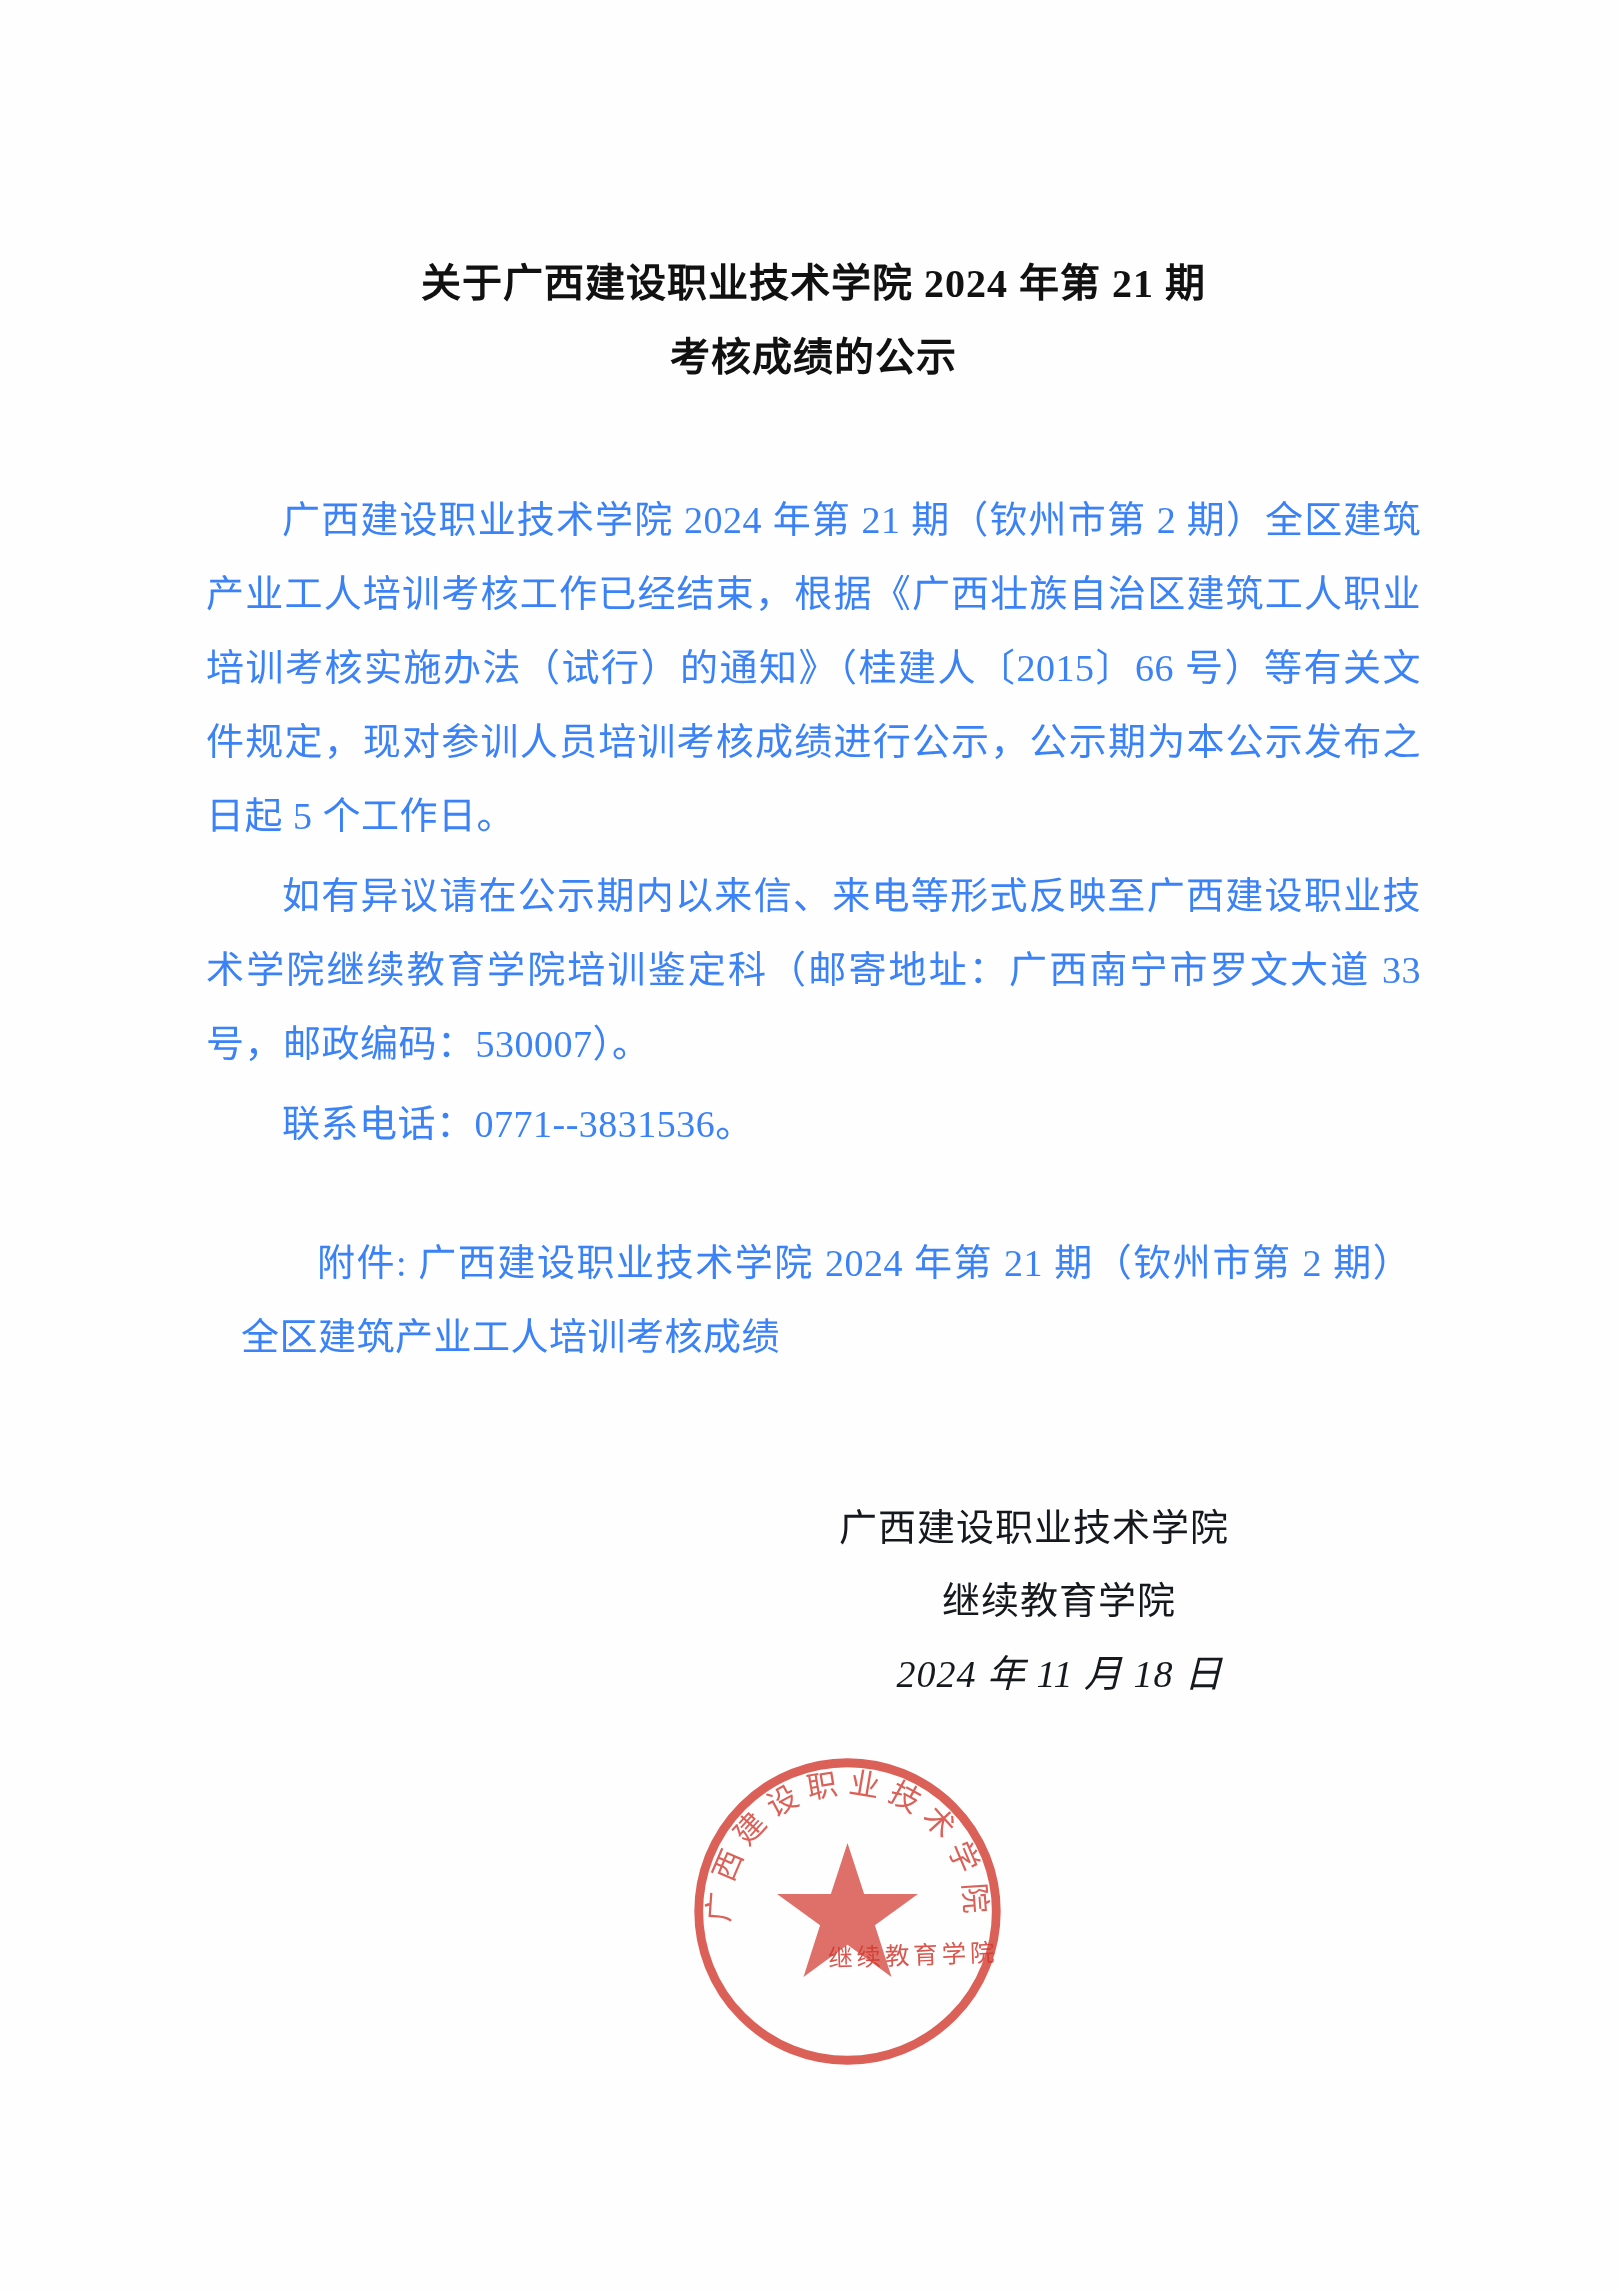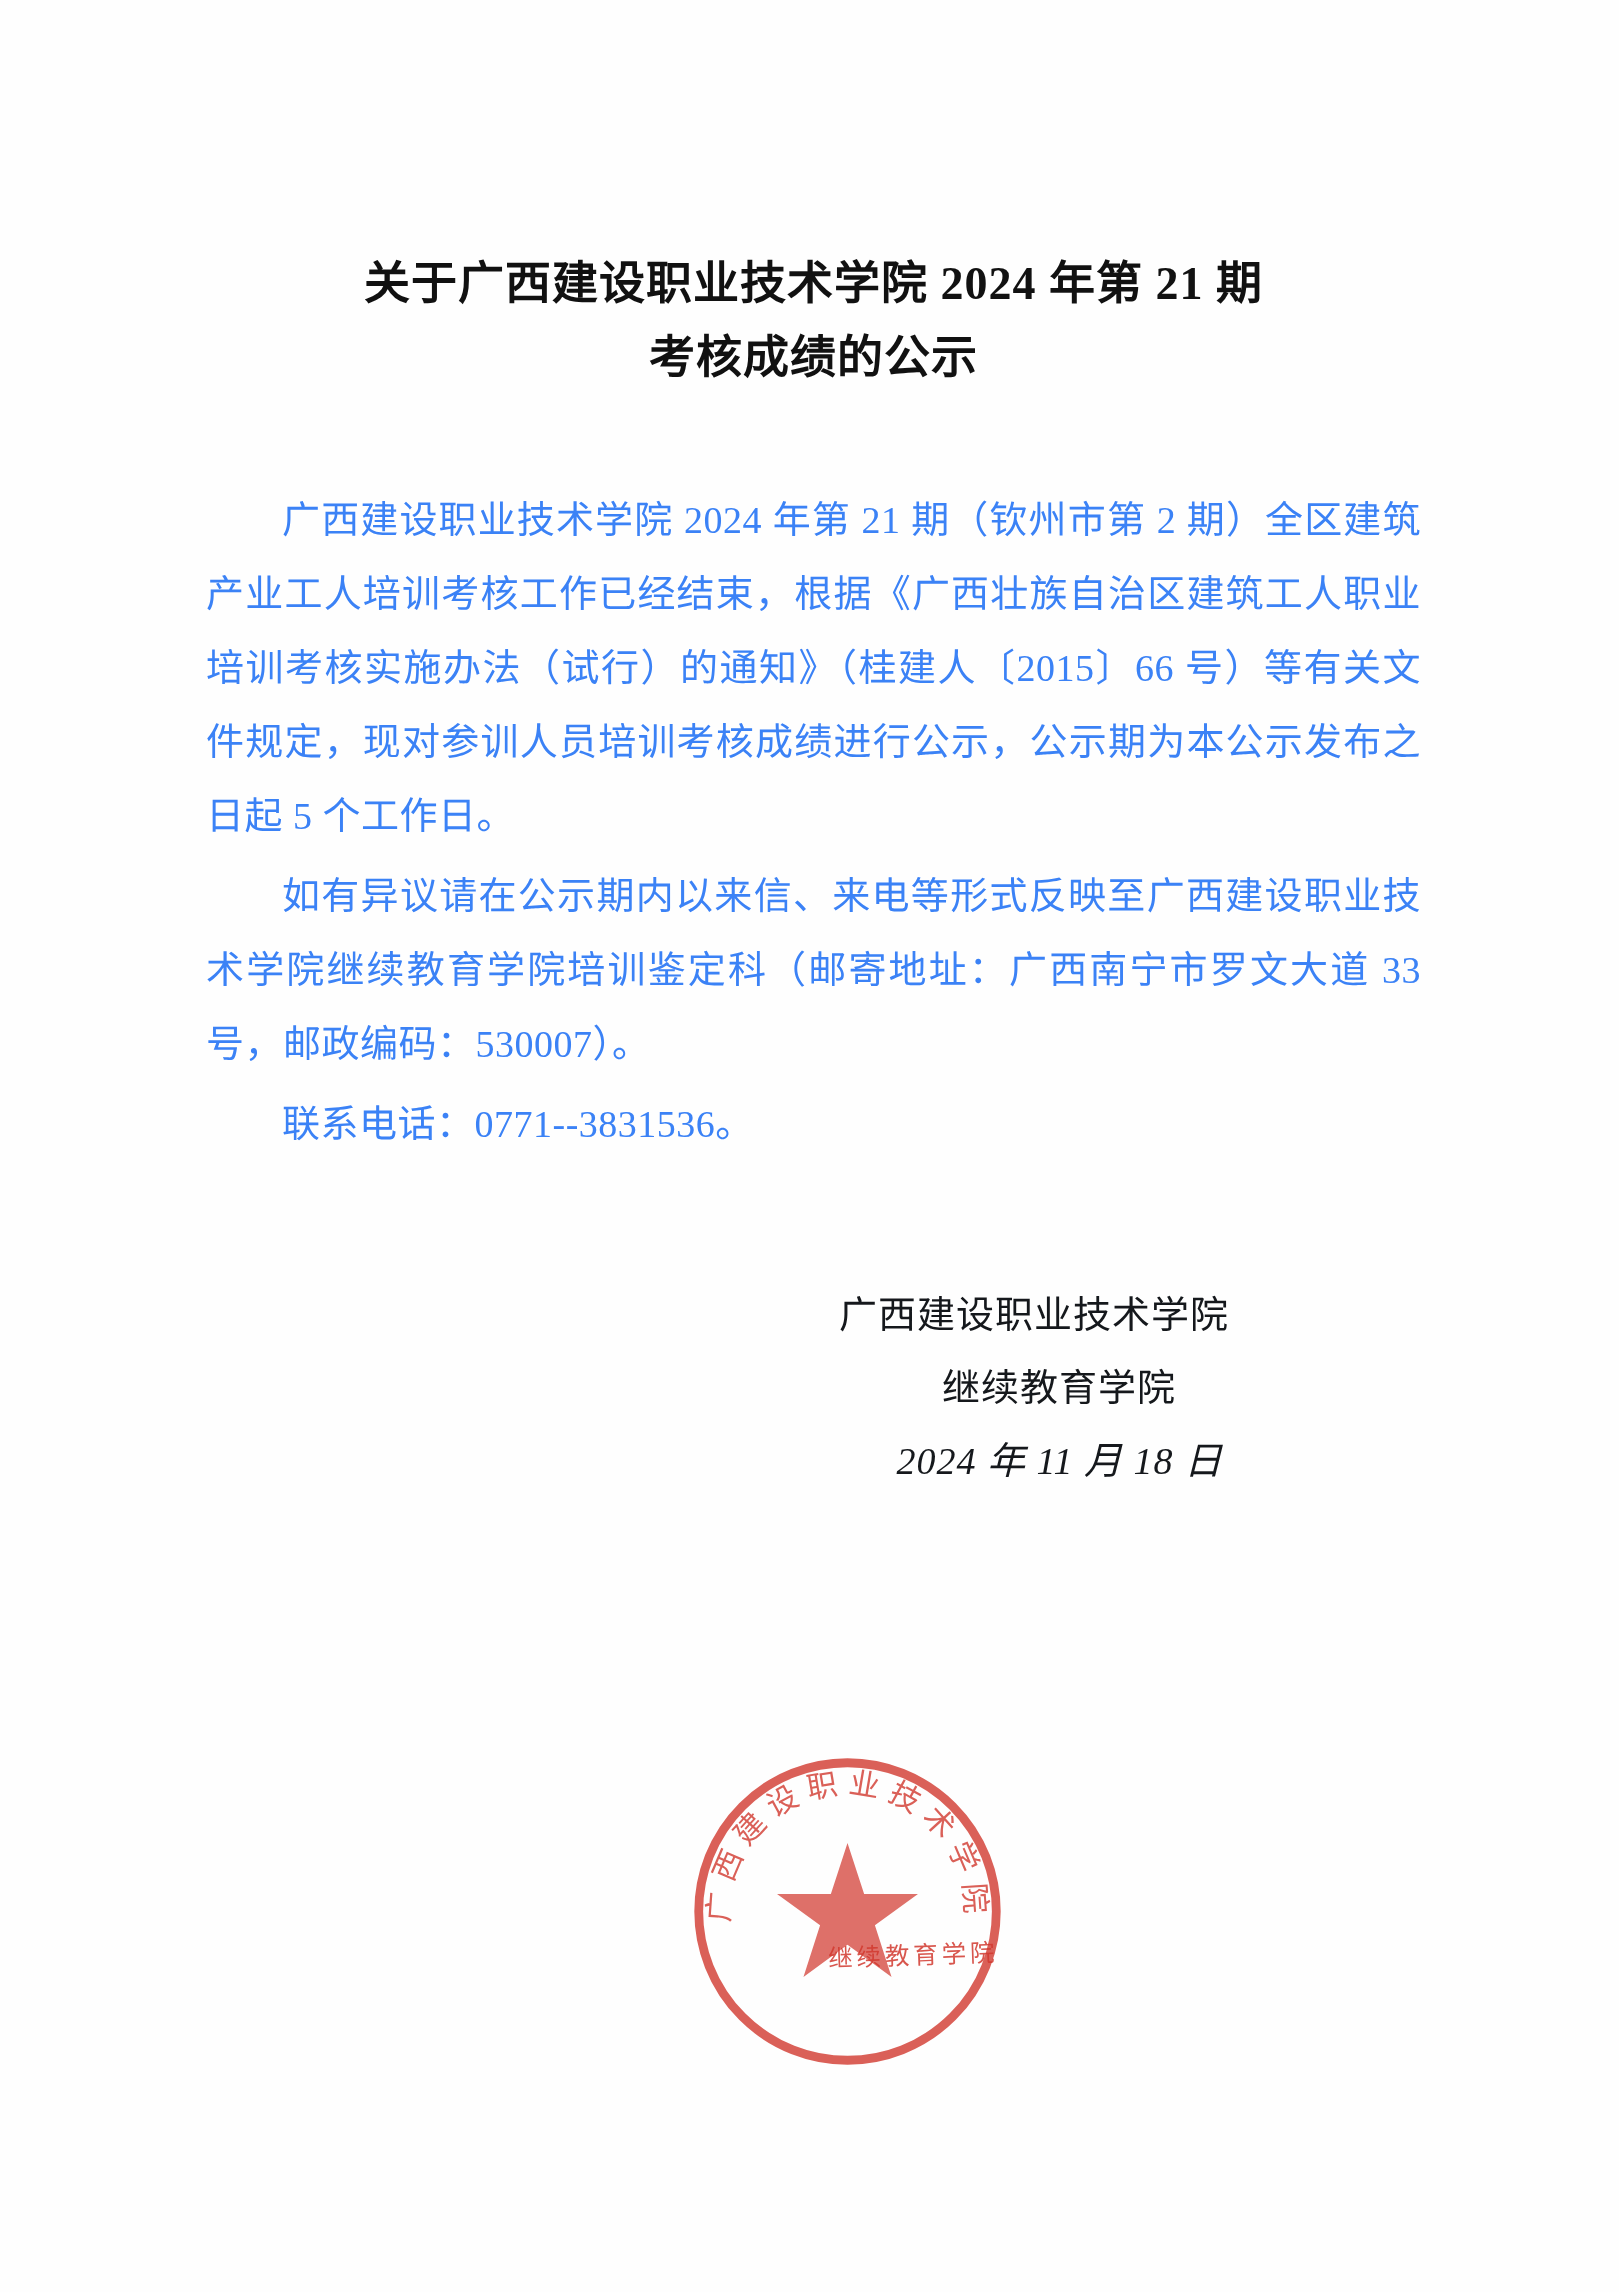--- a/index.html
+++ b/index.html
@@ -30,21 +30,21 @@
     left: 206px;
     top: 0;
     width: 1215px;
     height: 2293px;
   }
 
   .doc-title {
     margin-top: 247px;
     text-align: center;
     font-weight: bold;
-    font-size: 46px;
+    font-size: 40px;
     line-height: 74px;
     letter-spacing: 1px;
     color: #111;
   }
   .doc-title .tl {
     display: block;
   }
 
   .body-block {
     margin-top: 88px;
@@ -123,20 +123,21 @@
 
     <div class="doc-title">
       <span class="tl">关于广西建设职业技术学院 2024 年第 21 期</span>
       <span class="tl">考核成绩的公示</span>
     </div>
 
     <div class="body-block">
       <p class="para">广西建设职业技术学院 2024 年第 21 期（钦州市第 2 期）全区建筑产业工人培训考核工作已经结束，根据《广西壮族自治区建筑工人职业培训考核实施办法（试行）的通知》（桂建人〔2015〕66 号）等有关文件规定，现对参训人员培训考核成绩进行公示，公示期为本公示发布之日起 5 个工作日。</p>
       <p class="para">如有异议请在公示期内以来信、来电等形式反映至广西建设职业技术学院继续教育学院培训鉴定科（邮寄地址：广西南宁市罗文大道 33 号，邮政编码：530007）。</p>
       <p class="para">联系电话：0771--3831536。</p>
+      <p class="para attach">附件: 广西建设职业技术学院 2024 年第 21 期（钦州市第 2 期）全区建筑产业工人培训考核成绩</p>
     </div>
 
     <div class="signature">
       <div class="sig-line-1">广西建设职业技术学院</div>
       <div class="sig-line-2">继续教育学院</div>
       <div class="sig-line-3">2024 年 11 月 18 日</div>
     </div>
 
   </div>
 

